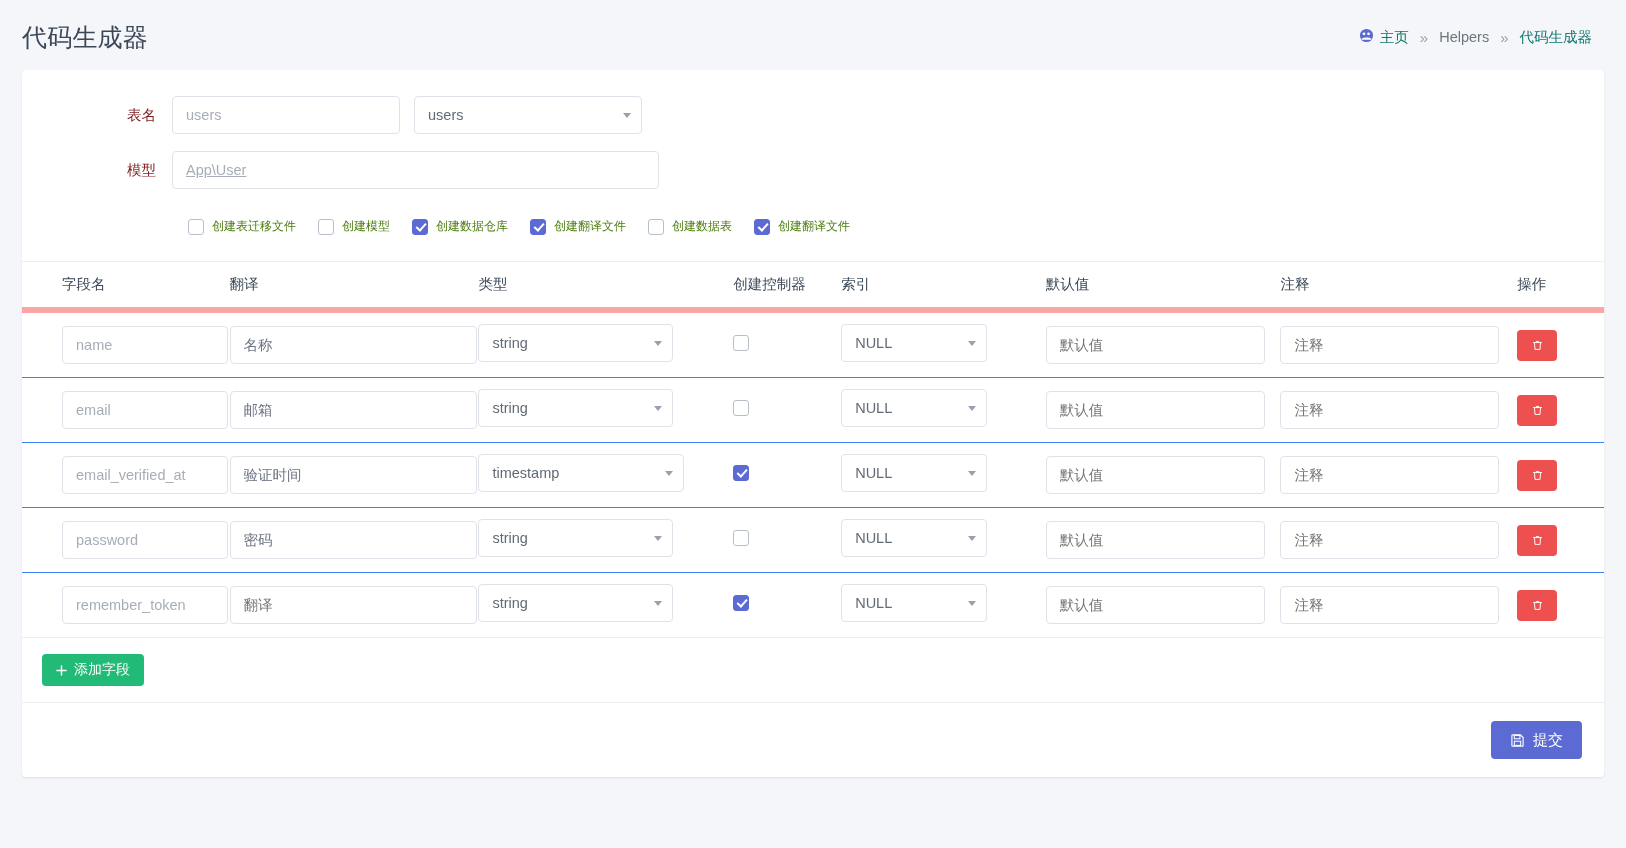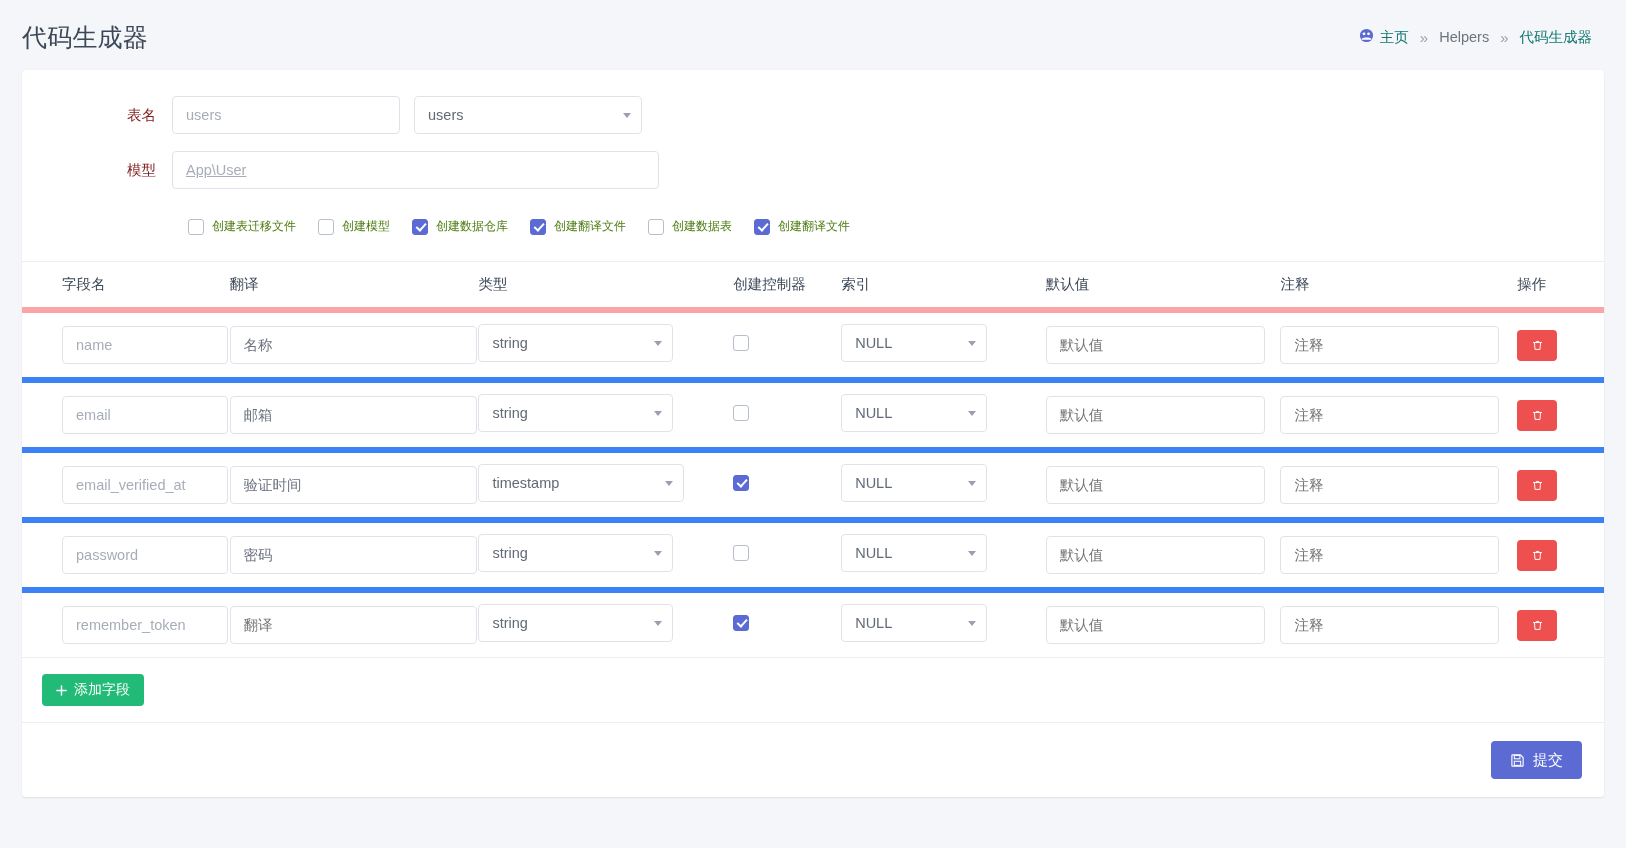--- a/index.html
+++ b/index.html
@@ -87,21 +87,21 @@
   .cb-label { margin-left: 8px; font-size: 12px; color: #4d7c0f; white-space: nowrap; }
 
   
   table.fields { width: 100%; border-collapse: collapse; }
   table.fields thead th {
     text-align: left; font-size: 14.5px; font-weight: 400; color: #3c4858;
     padding: 13px 0 13px 0; border-top: 1px solid #eceef2;
     border-bottom: 6px solid #fca5a5; background: #fff;
   }
   table.fields tbody td {
-    padding: 11px 0; border-bottom: 6px solid #3b82f6; vertical-align: middle;
+    padding: 11px 0; border-bottom: 1px solid #3b82f6; vertical-align: middle;
   }
   table.fields tbody tr:last-child td { border-bottom: 1px solid #eceef2; }
 
   .c-name    { width: 190px; padding-left: 40px !important; }
   .c-trans   { width: 228px; }
   .c-type    { width: 253px; }
   .c-null    { width: 107px; }
   .c-index   { width: 203px; }
   .c-default { width: 233px; }
   .c-comment { width: 235px; }

